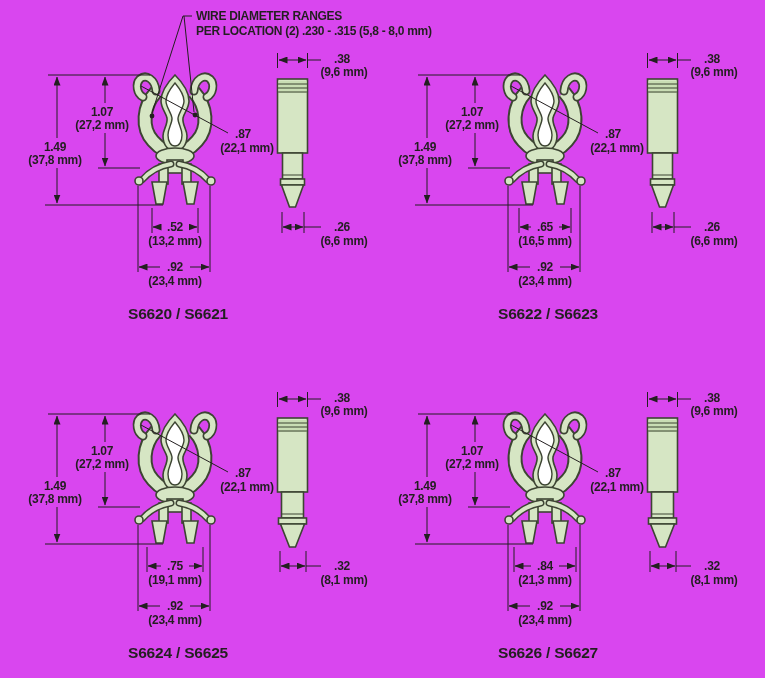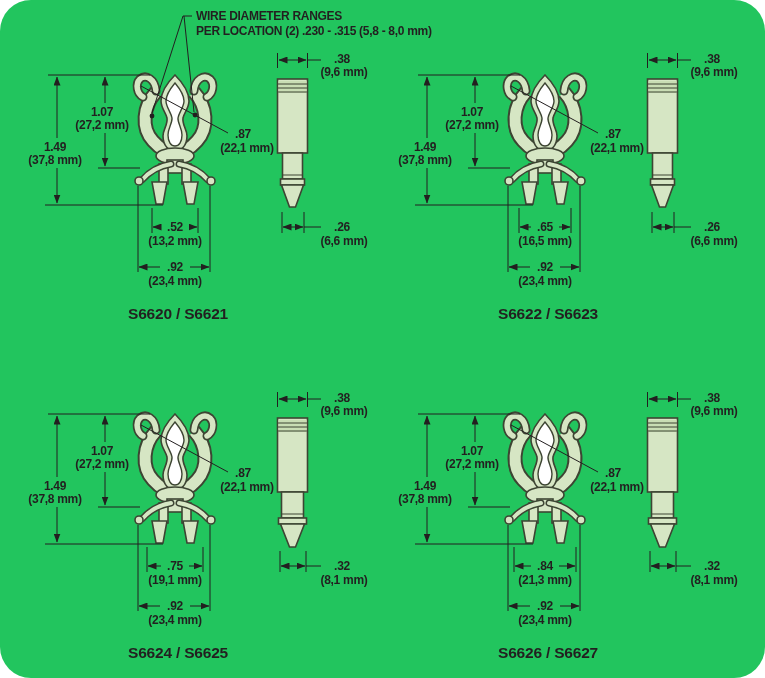--- a/index.html
+++ b/index.html
@@ -1,17 +1,17 @@
 <!DOCTYPE html>
 <html><head>
 <meta charset="utf-8">
 <style>
   html,body{margin:0;padding:0;background:#ffffff;}
-  .canvas{position:relative;width:765px;height:678px;background:#22c55e;overflow:hidden;
-          font-family:"Liberation Sans",sans-serif;border-radius:31px;}
+  .canvas{position:relative;width:765px;height:678px;background:#d946ef;overflow:hidden;
+          font-family:"Liberation Sans",sans-serif;}
   .quadrant{position:absolute;width:395px;height:339px;}
   svg{display:block;overflow:visible;}
   text{font-family:"Liberation Sans",sans-serif;font-weight:bold;fill:#231f20;
        text-anchor:middle;letter-spacing:-0.3px;}
   text.dim{font-size:12px;}
   text.note{font-size:12px;text-anchor:start;}
   text.title-text{font-size:15.5px;letter-spacing:-0.2px;}
   .dl{stroke:#231f20;stroke-width:1;fill:none;}
   .dot{fill:#231f20;stroke:none;}
   .part{fill:#d6e6c4;stroke:#3d4533;stroke-width:1.6;}

